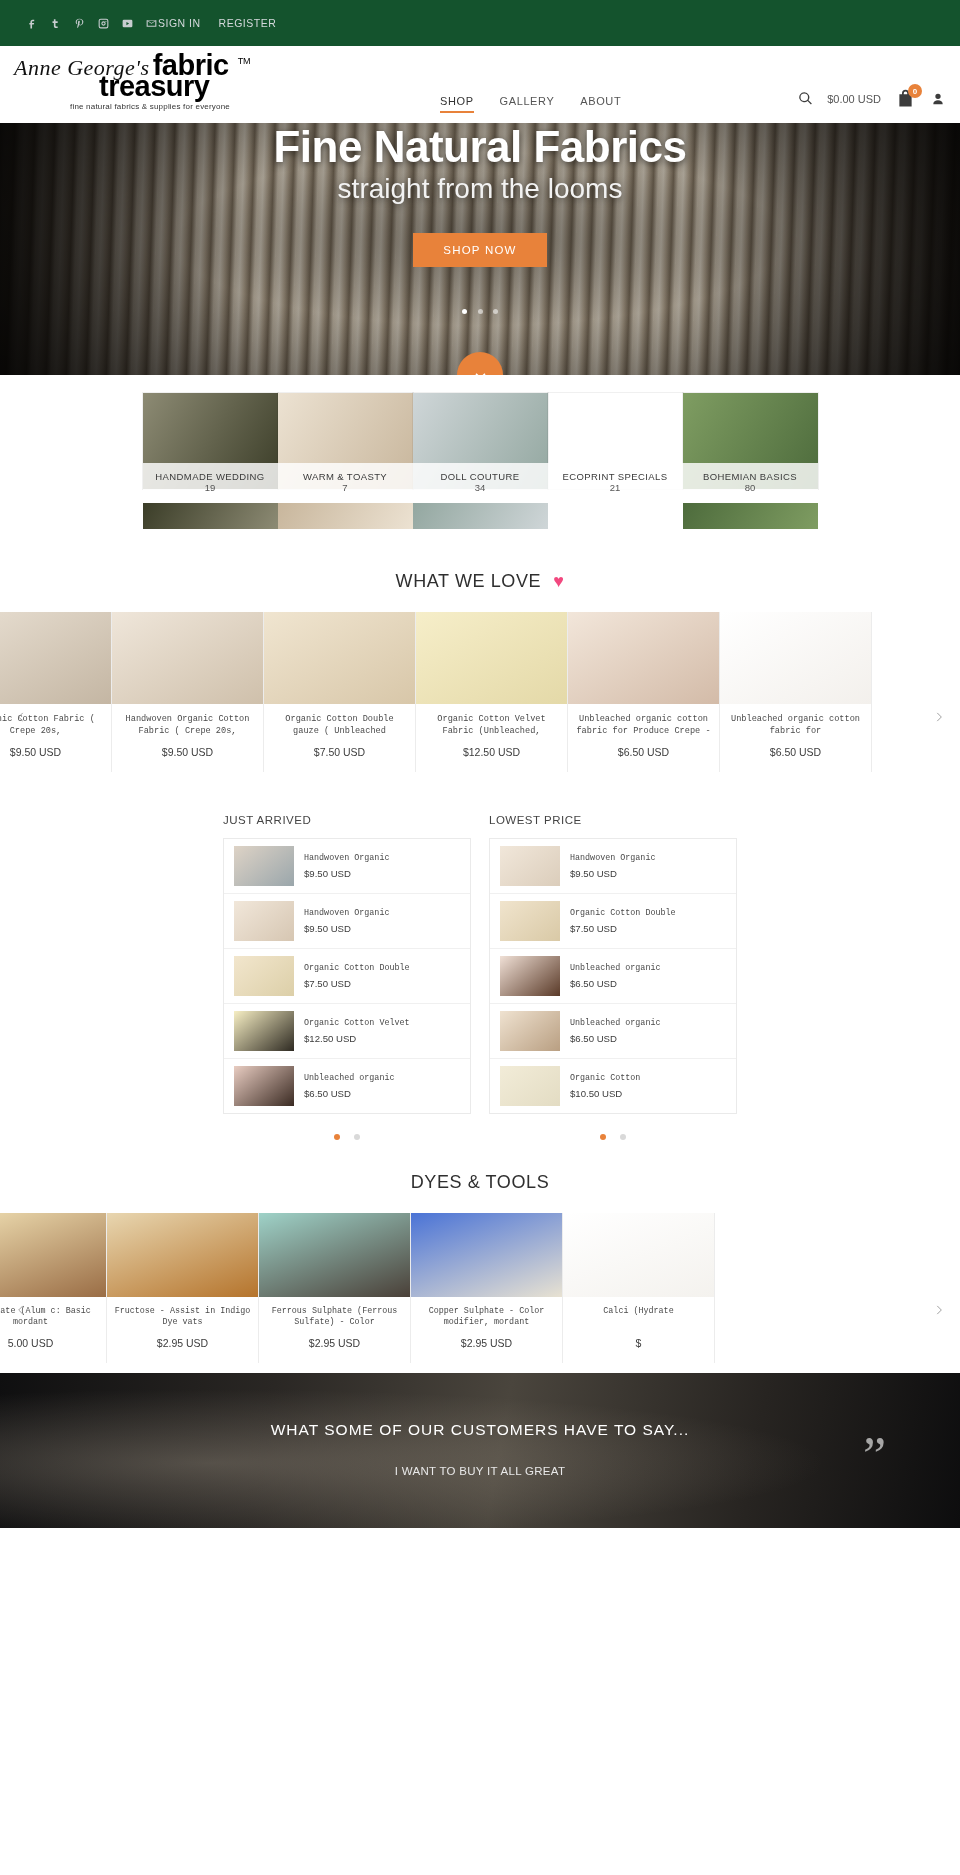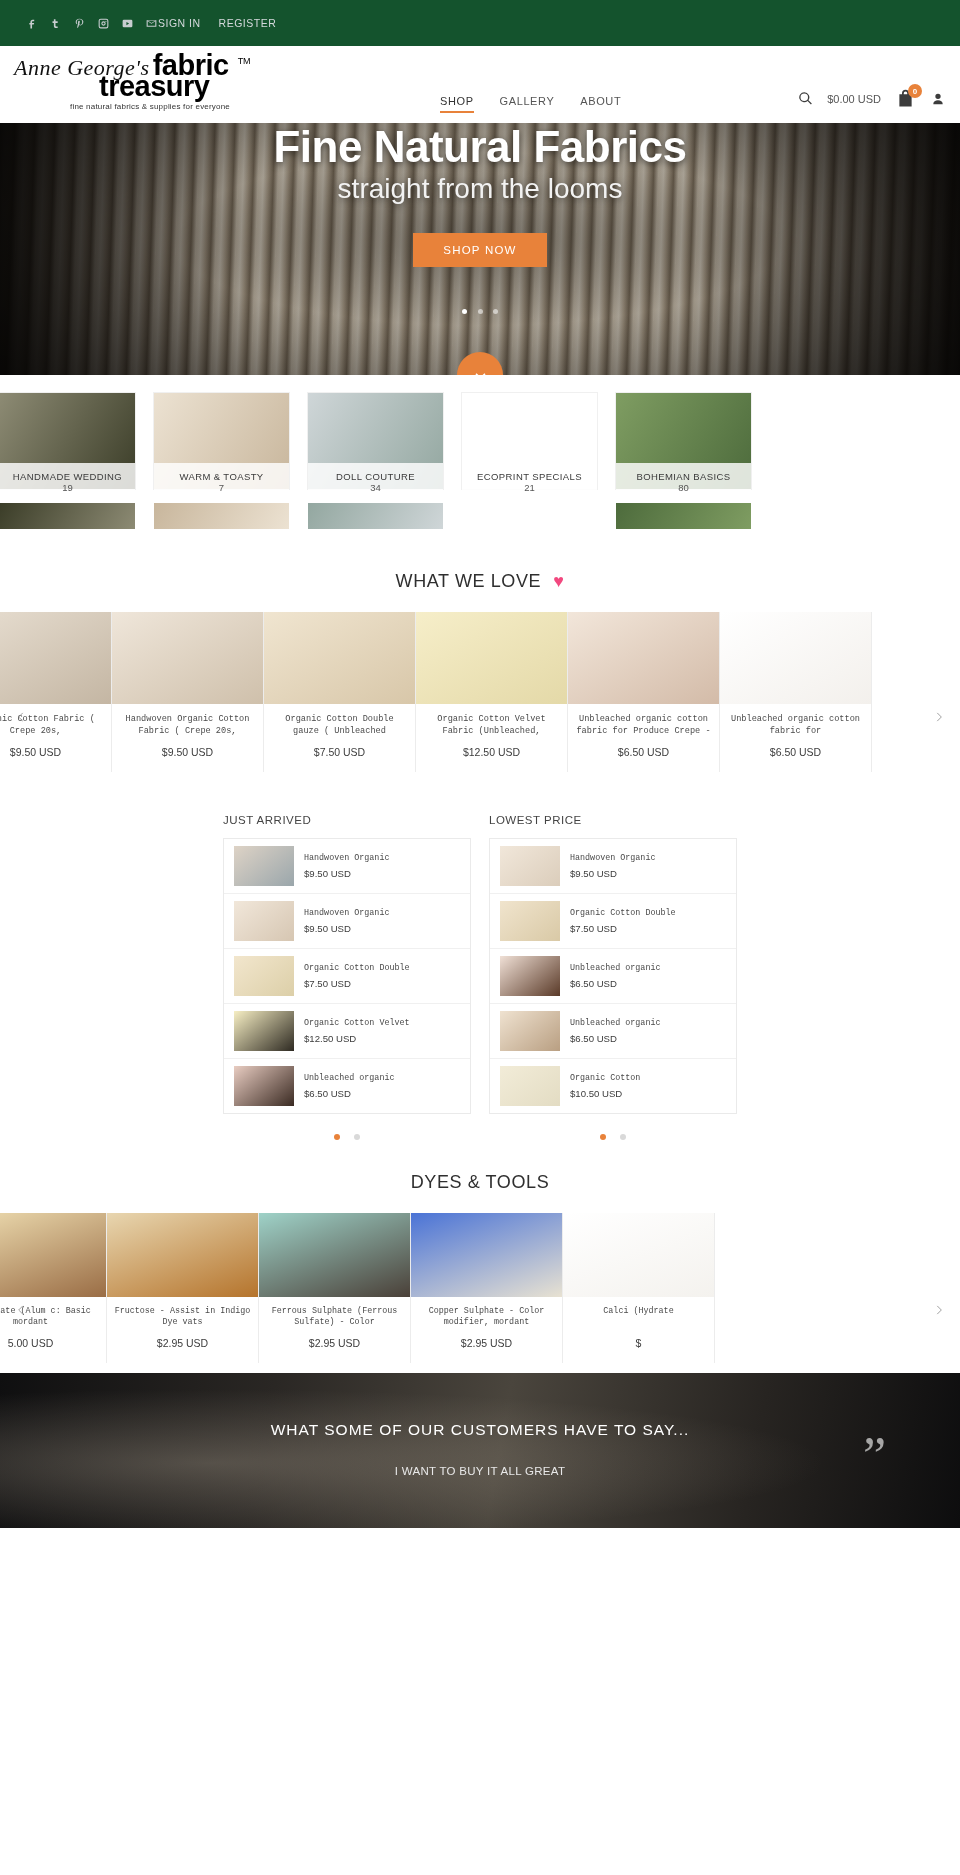--- a/index.html
+++ b/index.html
@@ -108,21 +108,21 @@
   }
   .hero-dots i.on { background:#fff; }
   .scroll-down {
     position:absolute; left:50%; transform:translateX(-50%); bottom:-23px; z-index:5;
     width:46px; height:46px; border-radius:50%; background:#e8823a; cursor:pointer;
     display:flex; align-items:center; justify-content:center;
   }
   .scroll-down svg { fill:#fff; }
   
   .cat-strip {
-    display:flex; justify-content:flex-start; gap:19px; padding:18px 0 14px;
+    display:flex; justify-content:center; padding:18px 0 14px;
     background:#fff;
   }
   .cat-card { width:135px; cursor:pointer; }
   .cat-img {
     height:96px; background-size:cover; background-position:center;
     box-shadow:0 0 0 1px rgba(0,0,0,.06);
   }
   .cat-body {
     background:rgba(255,255,255,.82); text-align:center; padding:8px 2px 10px;
     margin-top:-26px; position:relative; z-index:2;

